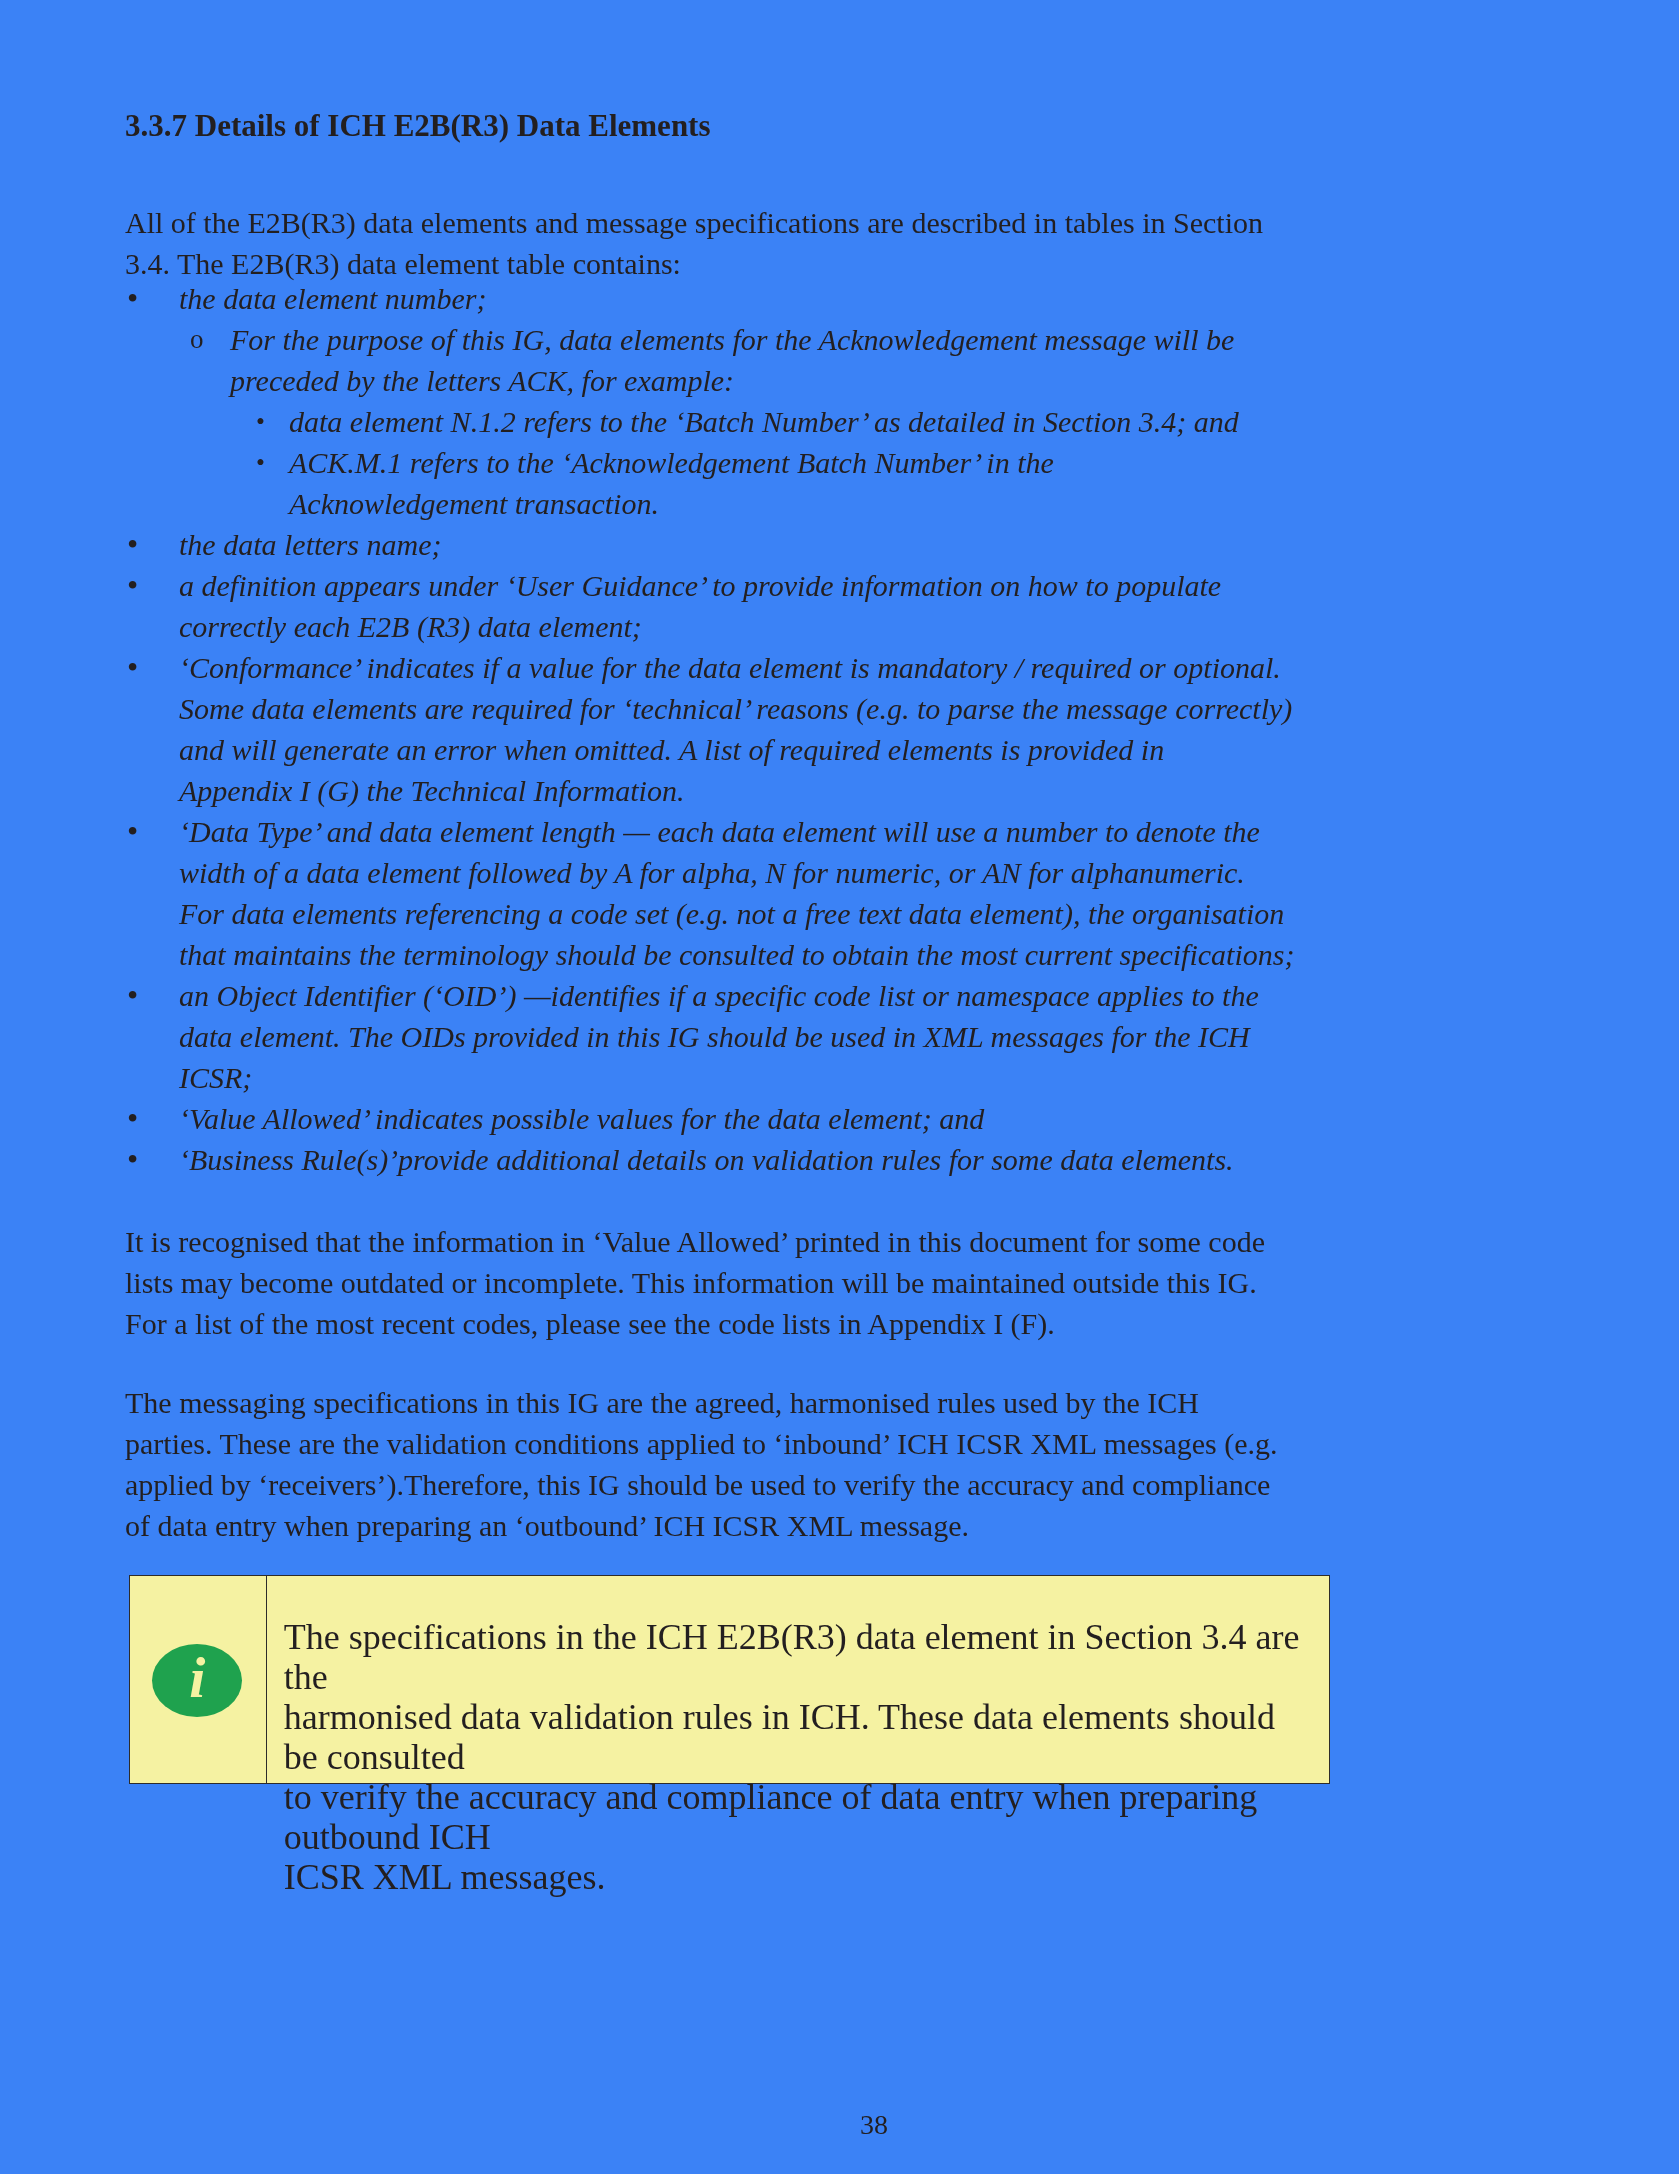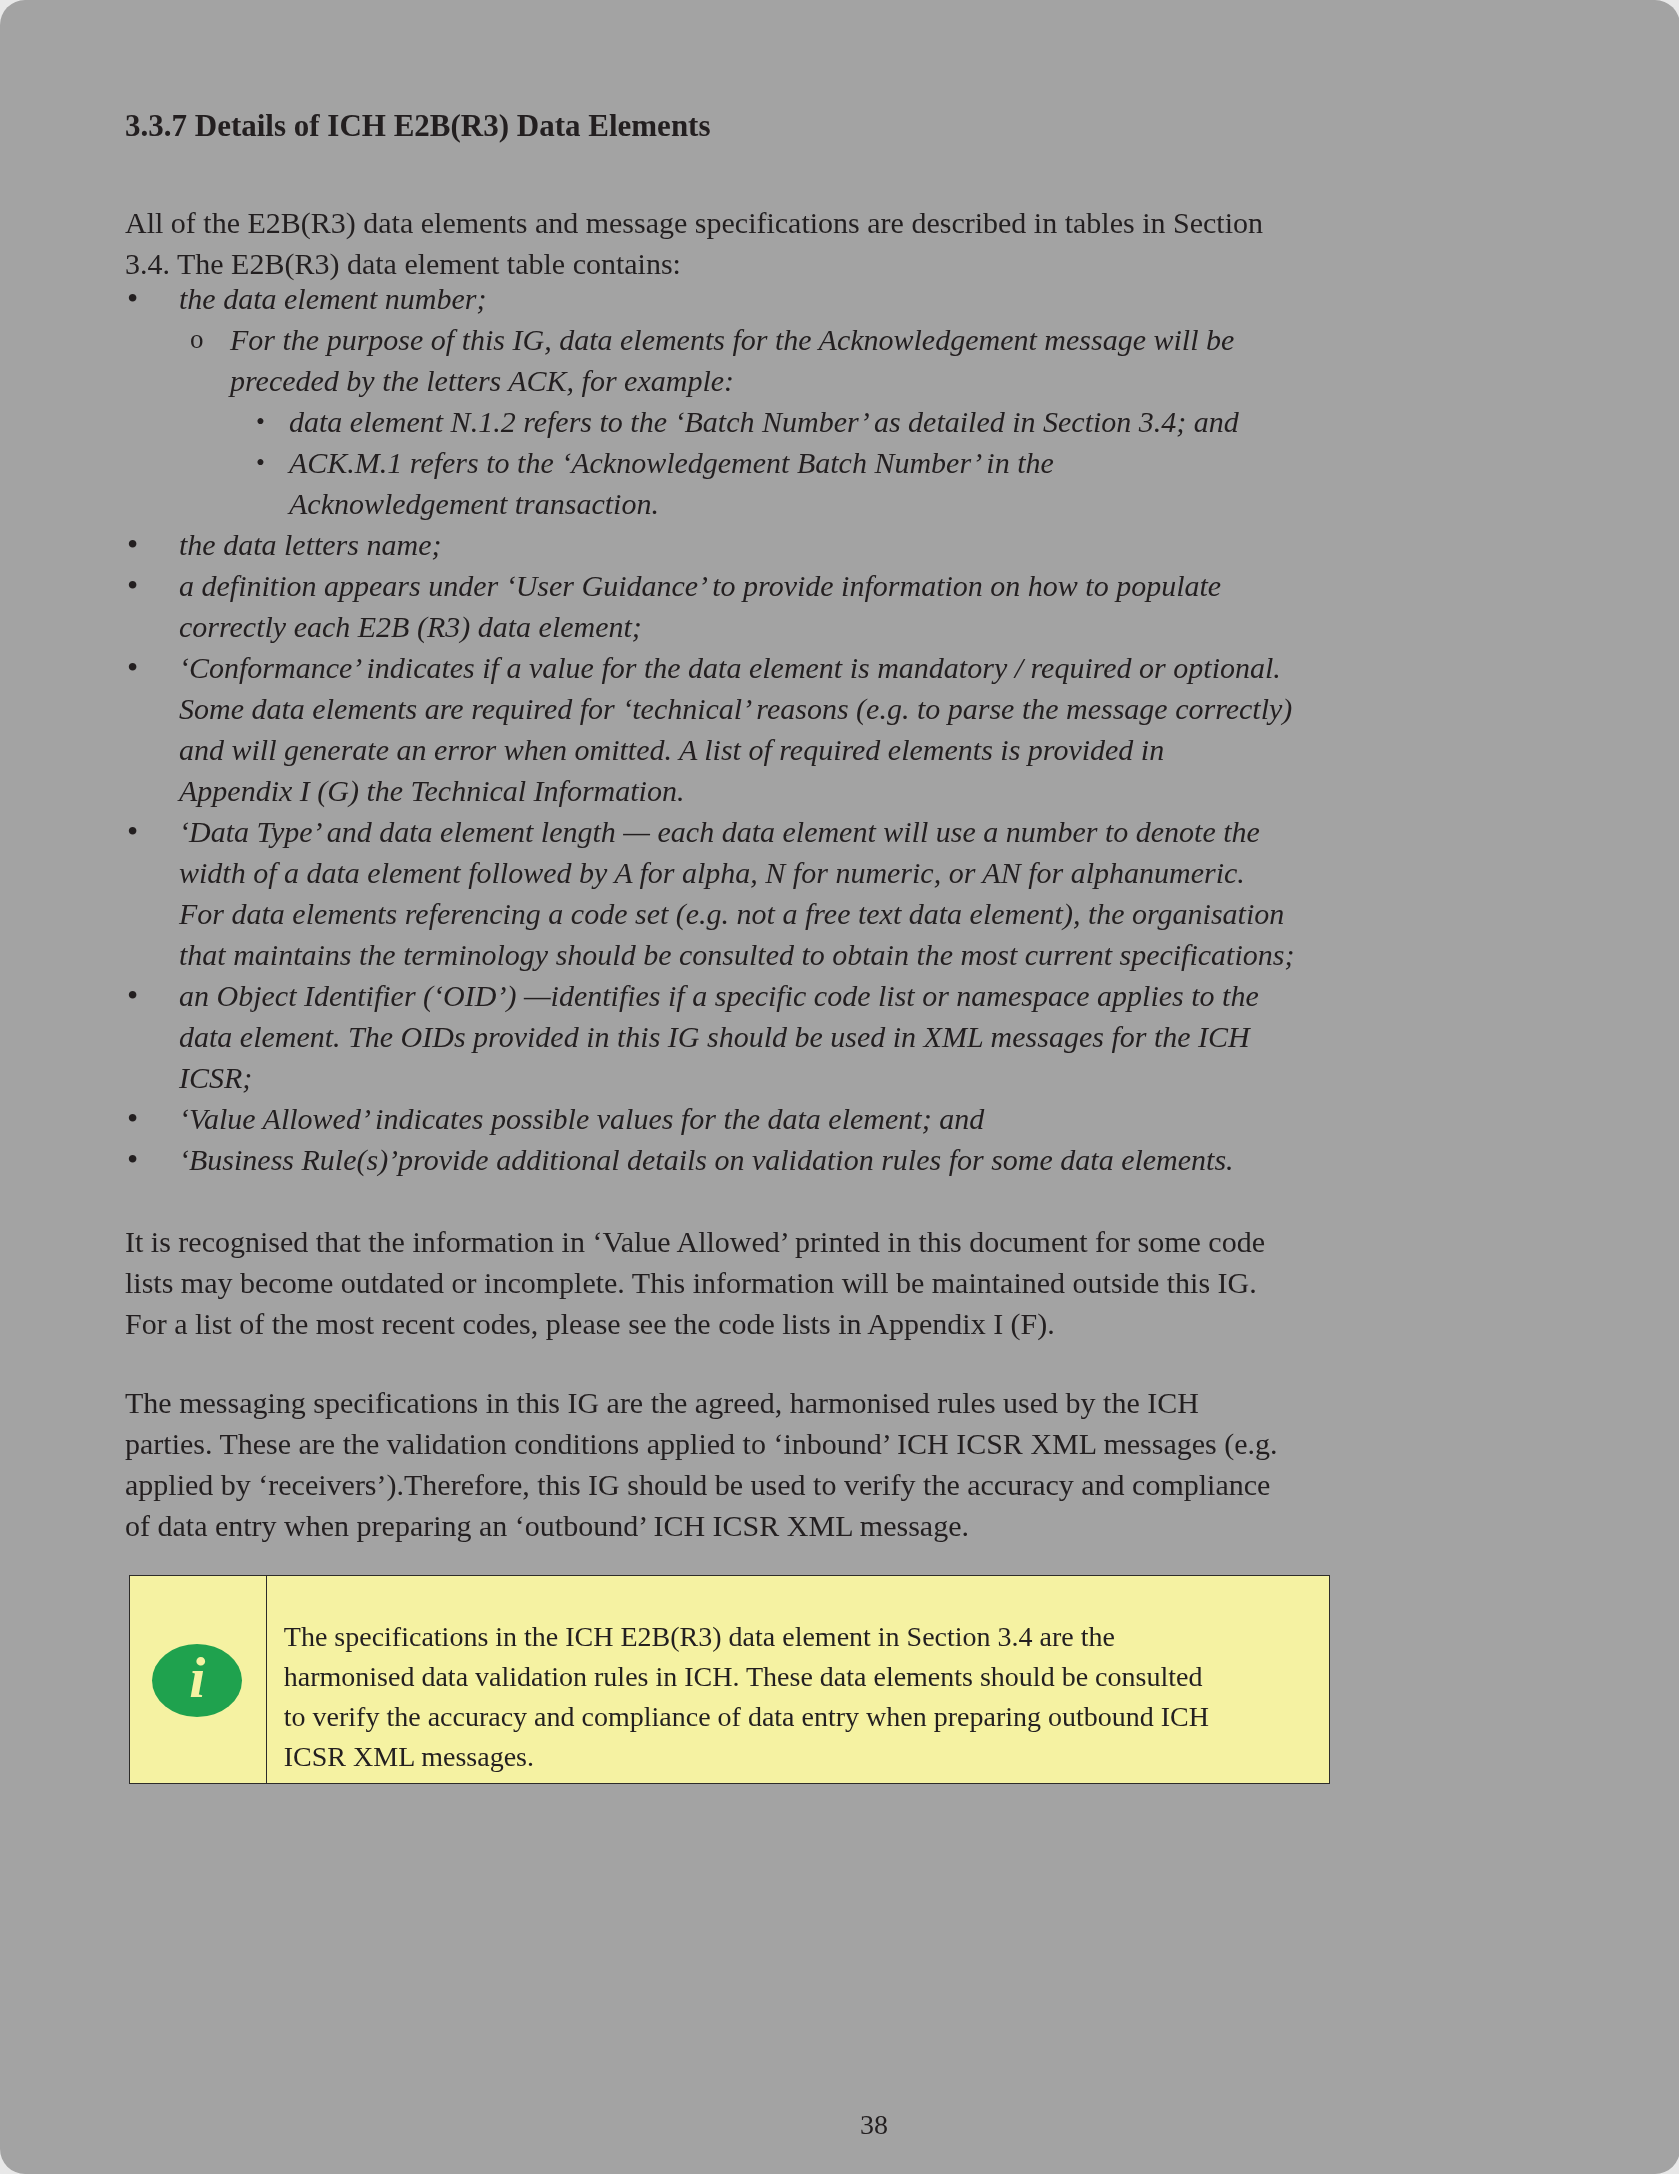--- a/index.html
+++ b/index.html
@@ -1,24 +1,23 @@
 <!DOCTYPE html>
 <html style="font-size:15px"><head>
 <meta charset="utf-8">
 <style>
   html, body { margin: 0; padding: 0; background: #e8e8e8; }
   .page {
     position: relative;
     width: 1680px;
     height: 2174px;
-    background: #a3a3a3;
+    background: #3b82f6;
     font-family: "Liberation Serif", "DejaVu Serif", serif;
     color: #231f20;
     overflow: hidden;
-    border-radius: 25px;
   }
   .content {
     position: absolute;
     left: 125px;
     top: 105px;
     width: 1207px;
     font-size: 30px;
     line-height: 41px;
   }
   .heading {
@@ -73,21 +72,21 @@
     font-family: "Liberation Serif", "DejaVu Serif", serif;
     font-style: italic;
     font-weight: bold;
     font-size: 58px;
     color: #F5F2A2;
     transform: translateY(-2.8px);
   }
   .note-text-cell {
     flex: 1 1 auto;
     padding: 41px 17px 0 17px;
-    font-size: 28px;
+    font-size: 36px;
     line-height: 40px;
   }
   .note-text { margin: 0; white-space: pre-line; }
   .footer {
     position: absolute;
     left: 0;
     top: 2109px;
     width: 100%;
     text-align: center;
     font-size: 28px;

